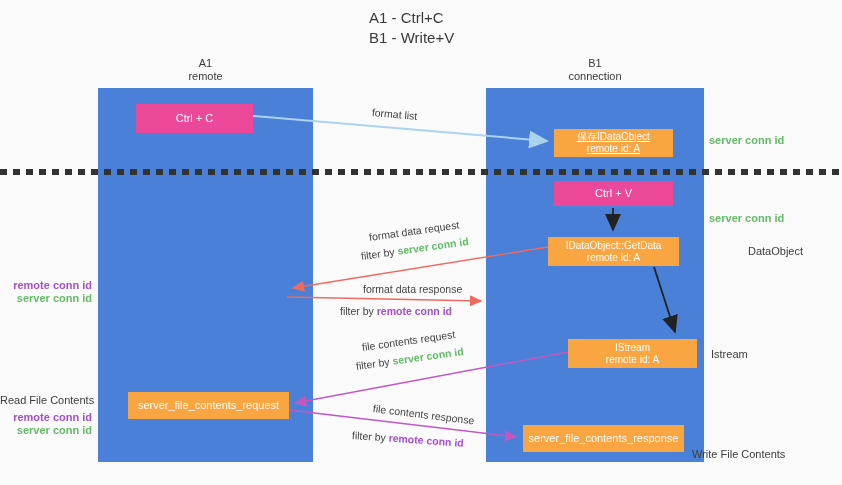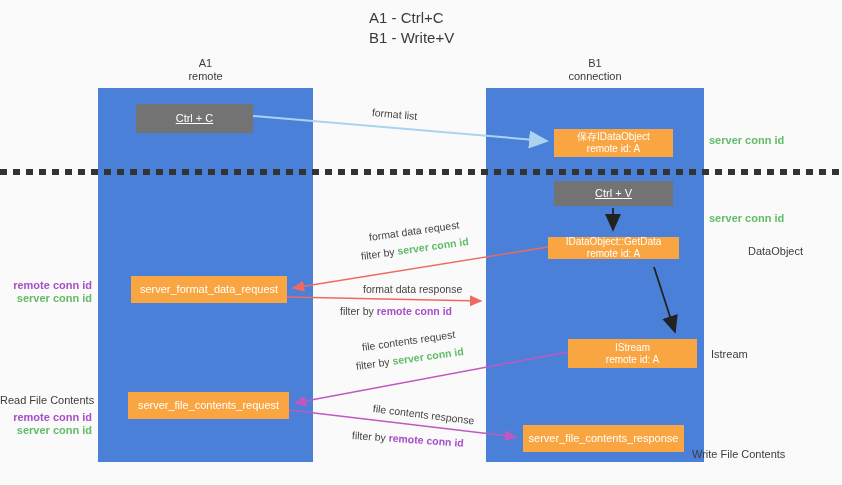--- a/index.html
+++ b/index.html
@@ -35,28 +35,28 @@
   .dotted-line{
     position:absolute;left:0;top:169px;width:842px;height:6px;z-index:5;
     background:repeating-linear-gradient(90deg,#333 0 7px,rgba(0,0,0,0) 7px 13px);
   }
 
   .node{
     position:absolute;z-index:6;
     display:flex;flex-direction:column;align-items:center;justify-content:center;
     color:#fff;font-size:11px;line-height:13px;text-align:center;
   }
-  .node.green{background:#737373;text-decoration:underline;}
+  .node.green{background:#ec4899;}
   .node.orange{background:#f9a542;}
   .node.two-line{font-size:10px;line-height:12px;}
 
   .n-ctrlc{left:136px;top:104px;width:117px;height:29px;}
-  .n-saveido{left:554px;top:129px;width:119px;height:28px;}
+  .n-saveido{left:554px;top:129px;width:119px;height:28px;text-decoration:underline;}
   .n-ctrlv{left:554px;top:181px;width:119px;height:25px;}
-  .n-getdata{left:548px;top:237px;width:131px;height:22px;}
+  .n-getdata{left:548px;top:237px;width:131px;height:29px;}
   .n-fmtreq{left:131px;top:276px;width:156px;height:27px;}
   .n-fmtresp{left:488px;top:289px;width:157px;height:26px;}
   .n-istream{left:568px;top:339px;width:129px;height:29px;}
   .n-filereq{left:128px;top:392px;width:161px;height:27px;}
   .n-fileresp{left:523px;top:425px;width:161px;height:27px;text-align:center;}
 
   .side-label{position:absolute;font-size:11px;line-height:13px;z-index:6;white-space:nowrap;}
   .side-label.green{color:#63bb68;font-weight:bold;}
   .side-label.purple{color:#a64fc8;font-weight:bold;}
   .side-label.dark{color:#3c3c3c;}
@@ -101,23 +101,20 @@
   <div class="node orange two-line n-saveido">
     <span>保存IDataObject</span>
     <span>remote id: A</span>
   </div>
   <div class="node green n-ctrlv">
     <span>Ctrl + V</span>
   </div>
   <div class="node orange two-line n-getdata">
     <span>IDataObject::GetData</span>
     <span>remote id: A</span>
-  </div>
-  <div class="node orange n-fmtreq">
-    <span>server_format_data_request</span>
   </div>
   <div class="node orange two-line n-istream">
     <span>IStream</span>
     <span>remote id: A</span>
   </div>
   <div class="node orange n-filereq">
     <span>server_file_contents_request</span>
   </div>
   <div class="node orange n-fileresp">
     <span>server_file_contents_response</span>

